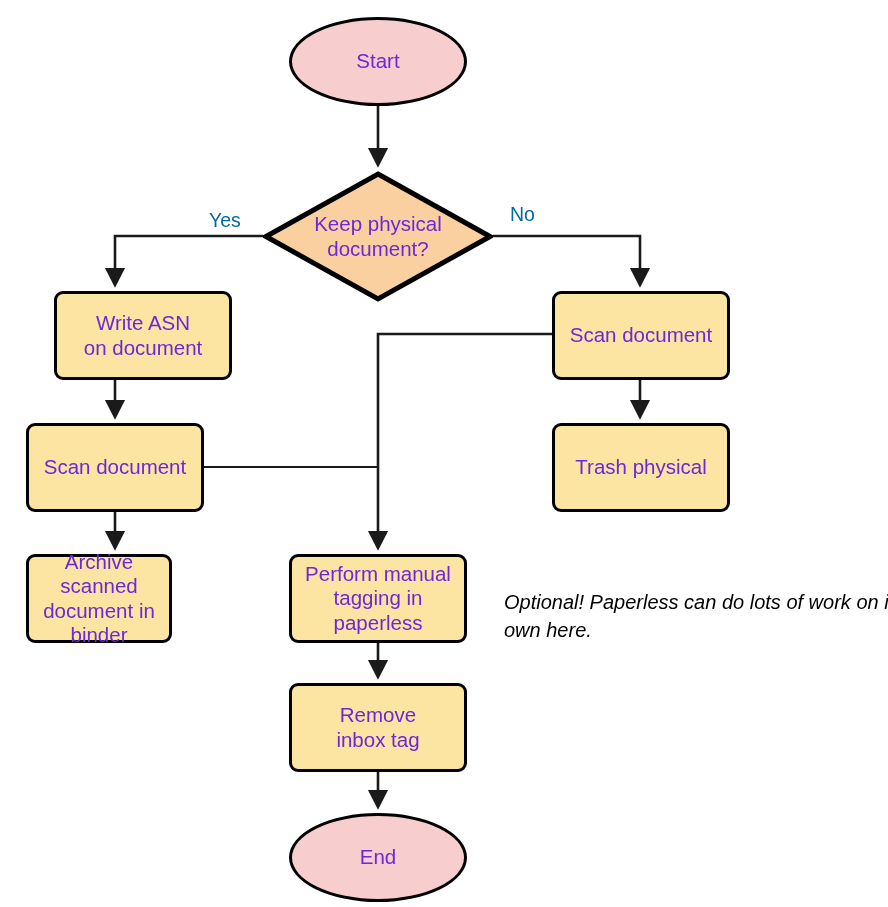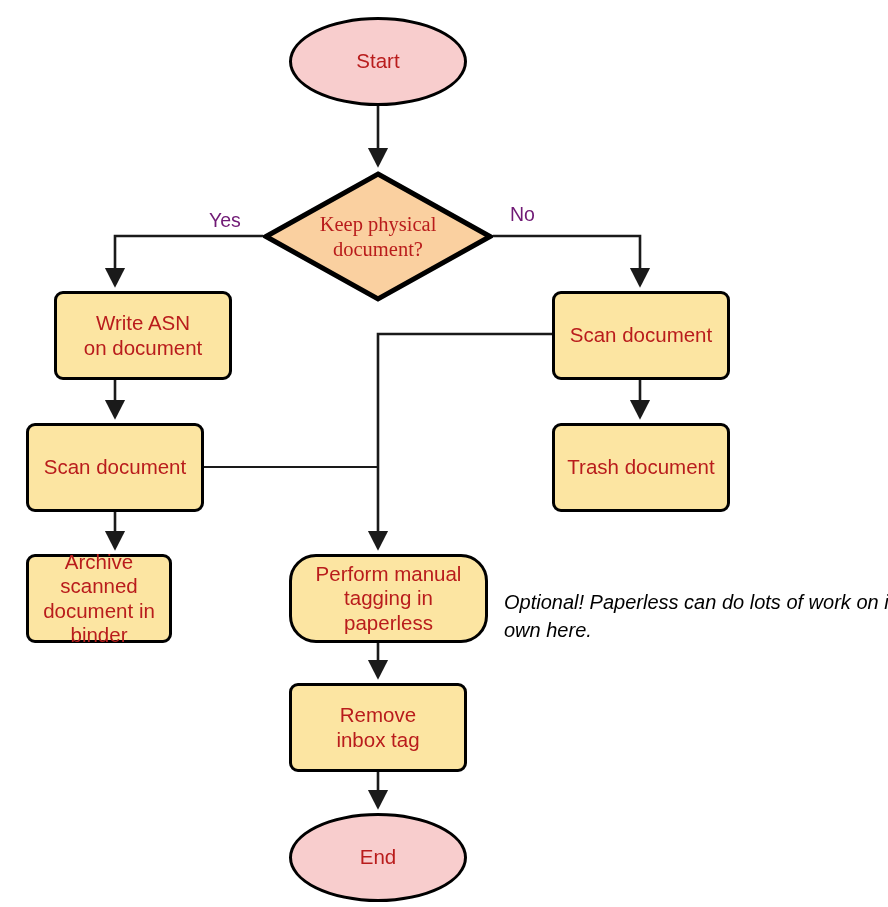--- a/index.html
+++ b/index.html
@@ -27,21 +27,21 @@
     height: 907px;
     pointer-events: none;
   }
   .node {
     position: absolute;
     box-sizing: border-box;
     display: flex;
     align-items: center;
     justify-content: center;
     text-align: center;
-    color: #b91c1c;
+    color: #6d28d9;
     z-index: 2;
   }
   .node-label {
     display: block;
     line-height: 1.18;
     white-space: pre-line;
   }
   .shape-process {
     background: #fce5a2;
     border: 3px solid #000000;
@@ -67,21 +67,21 @@
     height: 100%;
     z-index: 0;
   }
   .diamond-text {
     position: relative;
     z-index: 1;
   }
   .edge-label {
     position: absolute;
     font-size: 19.5px;
-    color: #701a75;
+    color: #0369a1;
     z-index: 3;
     white-space: nowrap;
   }
   .annotation {
     position: absolute;
     font-style: italic;
     font-size: 20px;
     line-height: 1.38;
     color: #000000;
     z-index: 3;
@@ -137,21 +137,21 @@
 
     <g>
       <path d="M378,771 L378,806" stroke="#1a1a1a" stroke-width="2.6" fill="none" marker-end="url(#arrowhead)"></path>
     </g>
   </svg>
 
   <div class="node shape-terminator" style="left:289px; top:17px; width:178px; height:89px;">
     <span class="node-label">Start</span>
   </div>
 
-  <div class="node shape-decision" style="left:263px; top:171px; width:230px; height:131px;font-family:Liberation Serif, serif;">
+  <div class="node shape-decision" style="left:263px; top:171px; width:230px; height:131px;">
     <svg class="diamond-fill" viewBox="0 0 230 131" preserveAspectRatio="none">
       <polygon points="115,3 227,65.5 115,128 3,65.5" fill="#fad0a0" stroke="#000000" stroke-width="5" stroke-linejoin="miter"></polygon>
     </svg>
     <span class="node-label diamond-text">Keep physical
 document?</span>
   </div>
 
   <div class="edge-label" style="left:209px; top:209px;">
     <span>Yes</span>
   </div>
@@ -172,24 +172,24 @@
     <span class="node-label">Archive scanned
 document in
 binder</span>
   </div>
 
   <div class="node shape-process" style="left:552px; top:291px; width:178px; height:89px;">
     <span class="node-label">Scan document</span>
   </div>
 
   <div class="node shape-process" style="left:552px; top:423px; width:178px; height:89px;">
-    <span class="node-label">Trash document</span>
-  </div>
-
-  <div class="node shape-process" style="left:289px; top:554px; width:199px; height:89px;border-radius:27px;">
+    <span class="node-label">Trash physical</span>
+  </div>
+
+  <div class="node shape-process" style="left:289px; top:554px; width:178px; height:89px;">
     <span class="node-label">Perform manual
 tagging in
 paperless</span>
   </div>
 
   <div class="node shape-process" style="left:289px; top:683px; width:178px; height:89px;">
     <span class="node-label">Remove
 inbox tag</span>
   </div>
 

